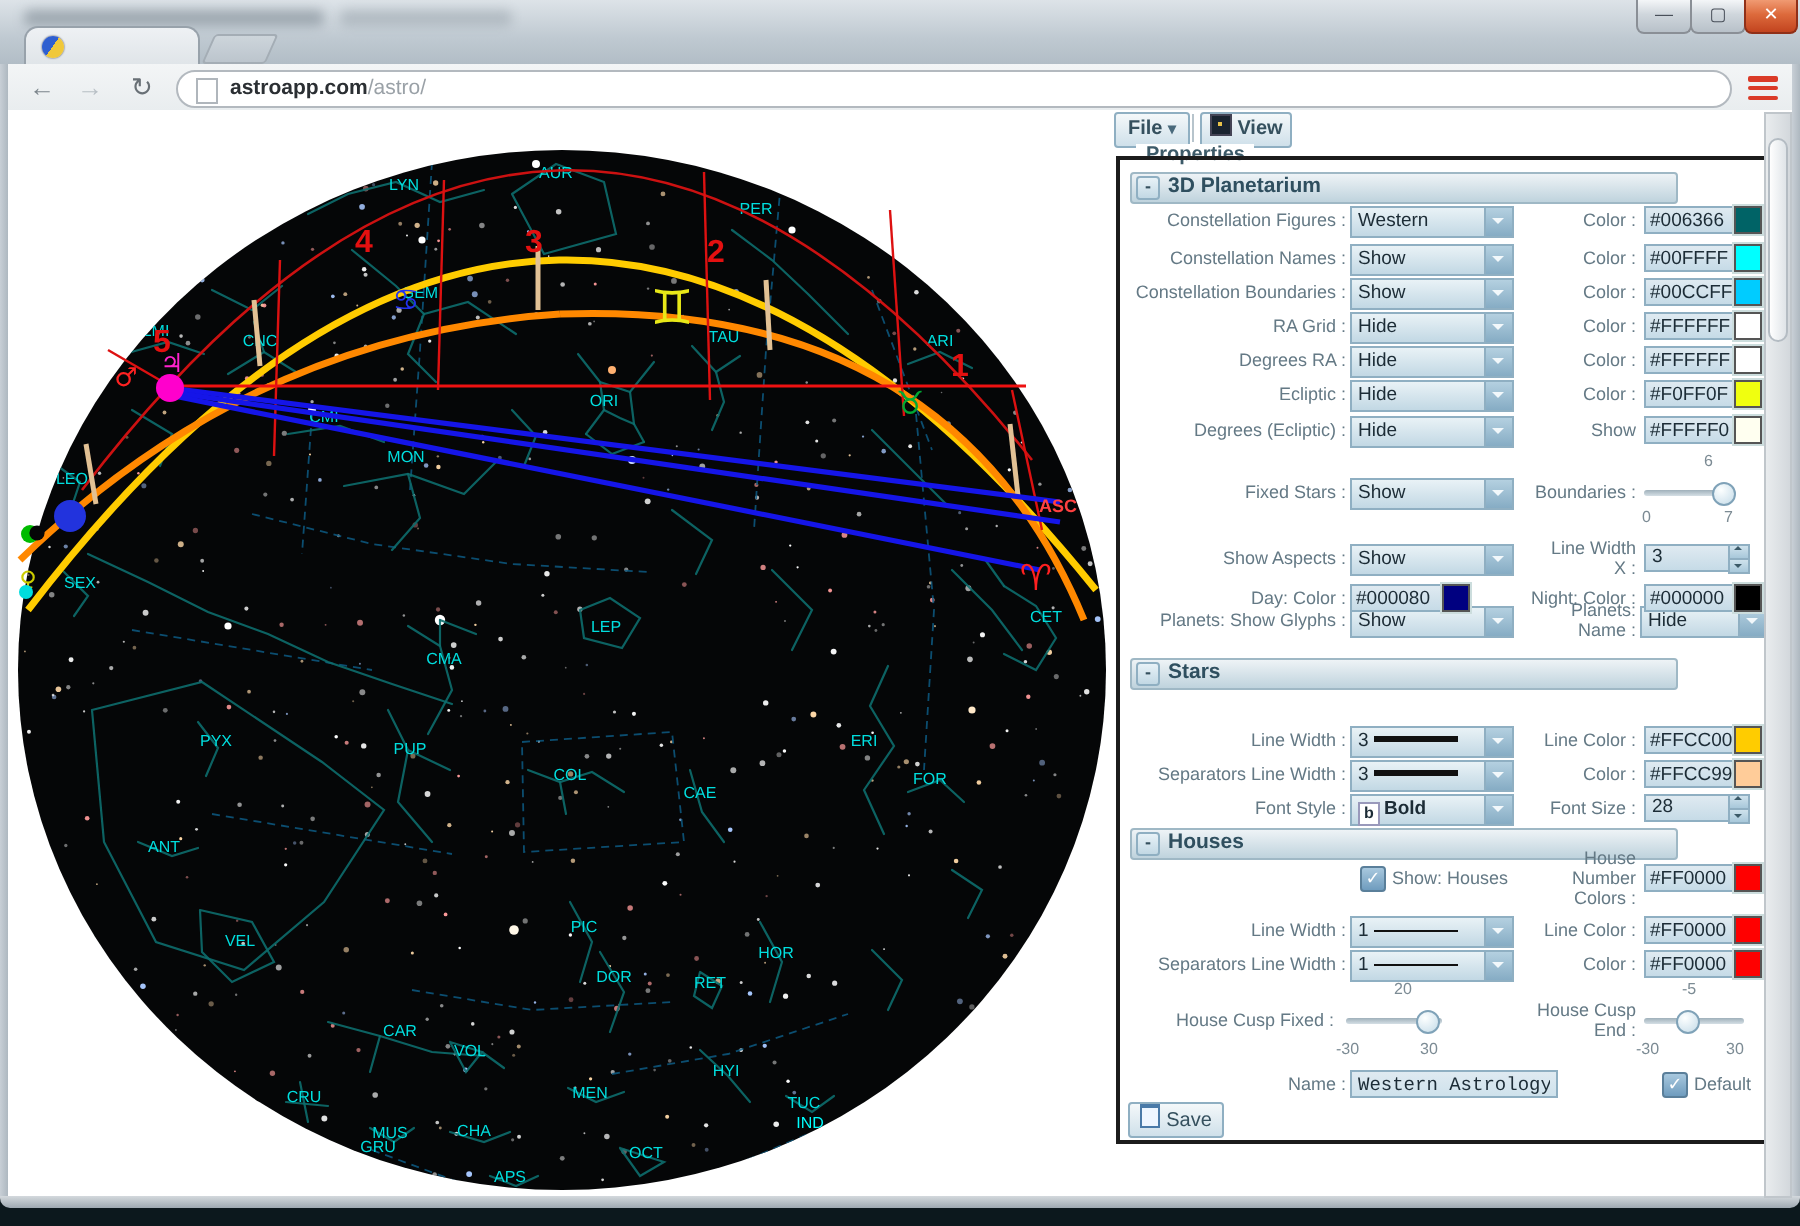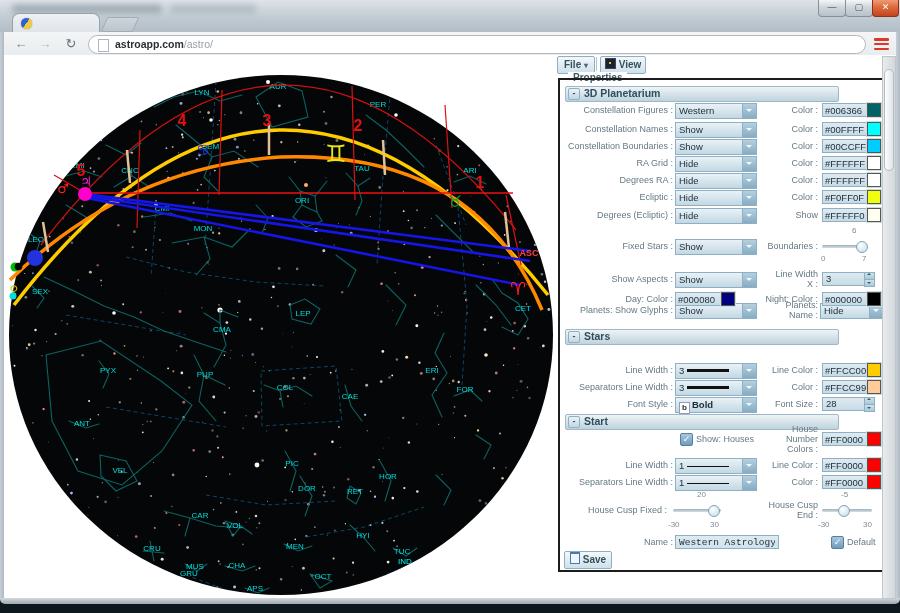--- a/index.html
+++ b/index.html
@@ -84,21 +84,21 @@
   .slider .thumb{position:absolute;top:2px;width:10px;height:10px;margin-left:-5px;border-radius:50%;
     border:1px solid #7fa2b8;background:radial-gradient(circle at 35% 30%,#fdffff,#c4dbe8)}
   .tick{position:absolute;font-size:8px;color:#7c8b94}
   .checkbox{position:absolute;width:11px;height:11px;border:1px solid #5a7f9a;border-radius:2px;
     background:linear-gradient(#a8c8de,#6f9cbe);color:#fff;font-size:9px;line-height:10px;text-align:center}
   .checkbox:after{content:"✓"}
   .cblabel{position:absolute;font-size:9px;color:#647985;line-height:14px}
   .fonticon{display:inline-block;width:9px;height:10px;background:#fff;border:1px solid #99b;
     font-size:8px;font-weight:bold;text-align:center;line-height:10px;margin-right:2px;vertical-align:-2px}
   .savebtn{position:absolute;left:4px;top:471px;width:46px;height:16px;border:1px solid #8fafc2;border-radius:2px;
-    background:linear-gradient(#f4f8fa,#cfe0ea);font-size:10px;font-weight:bold;color:#35505e;line-height:15px;text-align:center}
+    background:linear-gradient(#f4f8fa,#cfe0ea);font-size:10px;font-weight:normal;color:#35505e;line-height:15px;text-align:center}
   .saveico{display:inline-block;width:8px;height:9px;background:#eef6ff;border:1px solid #4a7aa8;
     border-top:2px solid #4a7aa8;vertical-align:-1px;margin-right:3px}
   .nameinput{position:absolute;left:115px;top:0;width:96px;height:12px;border:1px solid #8fafc2;
     background:linear-gradient(#dfeaf1,#cfe2ec);font-size:9.5px;color:#1c2c36;padding:0 3px;font-family:Liberation Mono, monospace}
   
   .scrollbar{position:absolute;left:882px;top:56px;width:12px;height:541px;
     background:linear-gradient(90deg,#e9ecee,#d3d8dc);border:1px solid #c0c6cb}
   .scrollthumb{position:absolute;left:1px;top:12px;width:8px;height:100px;border:1px solid #b4bcc3;border-radius:5px;
     background:linear-gradient(90deg,#fefefe,#dfe4e8)}
 </style>
@@ -931,21 +931,21 @@
     <span class="rlabel">Font Size :</span>
     <div class="spin">28</div>
     <span class="spinarrows">
         <i class="up"></i>
         <i class="dn"></i>
       </span>
   </div>
 
   <div class="sechdr" style="top:334px">
     <span class="collapse">-</span>
-    <span class="t">Start</span>
+    <span class="t">Houses</span>
   </div>
 
   <div class="prow" style="top:352px">
     <span class="checkbox" style="left:120px;top:1px"></span>
     <span class="cblabel" style="left:136px">Show: Houses</span>
     <span class="rlabel three">House
 Number
 Colors :</span>
     <input class="hex" value="#FF0000" style="">
     <span class="swatch" style="background: rgb(255, 0, 0);"></span>

